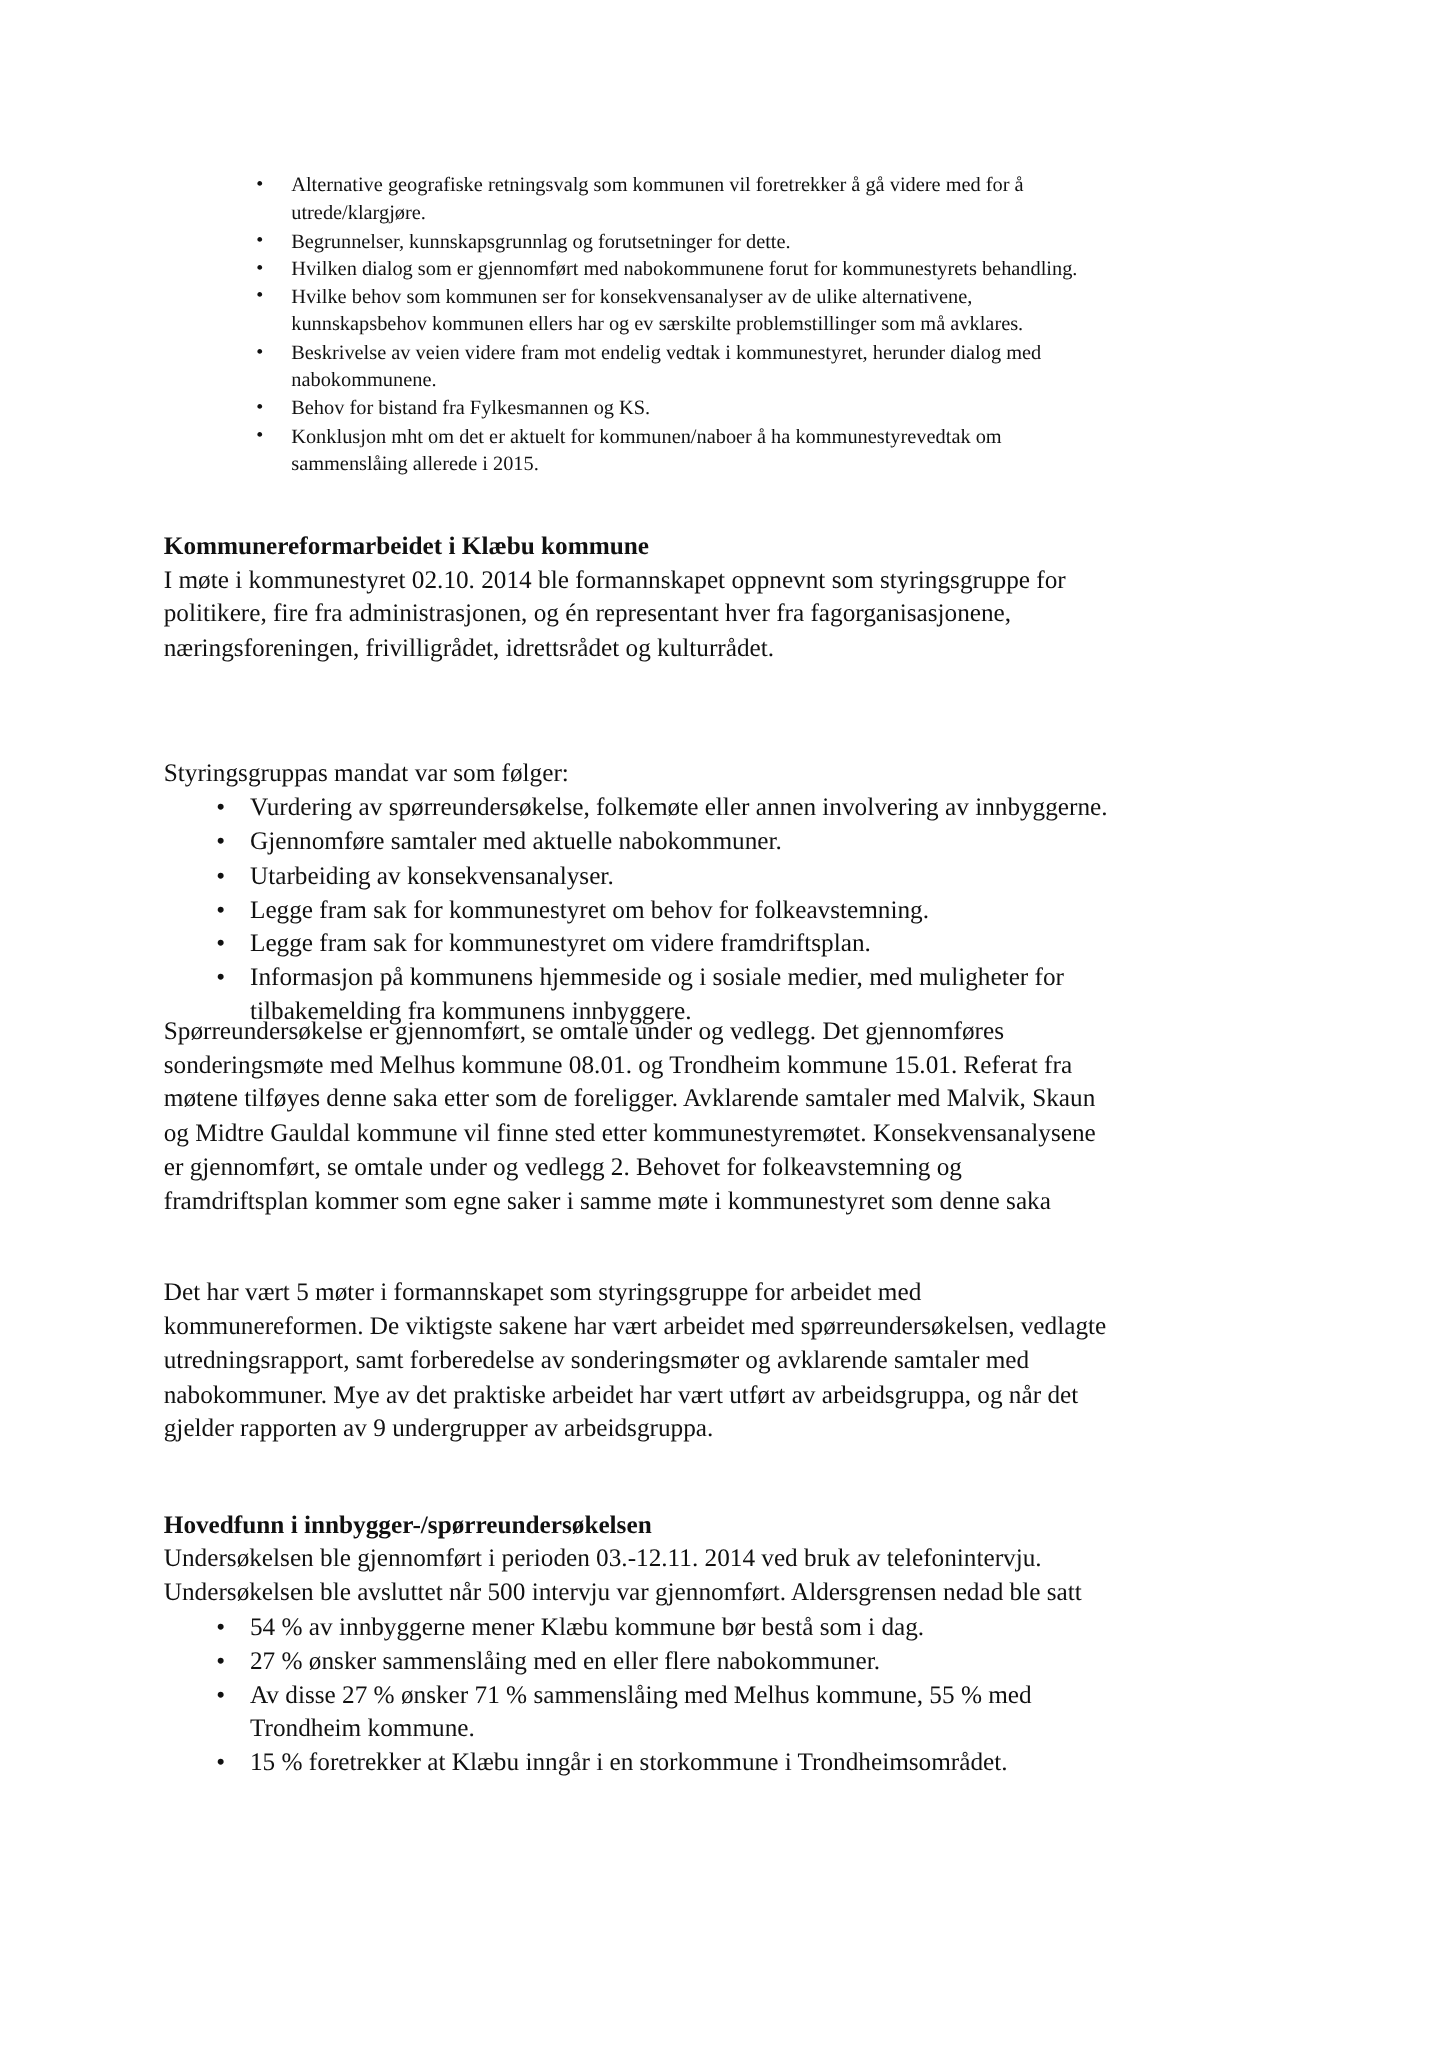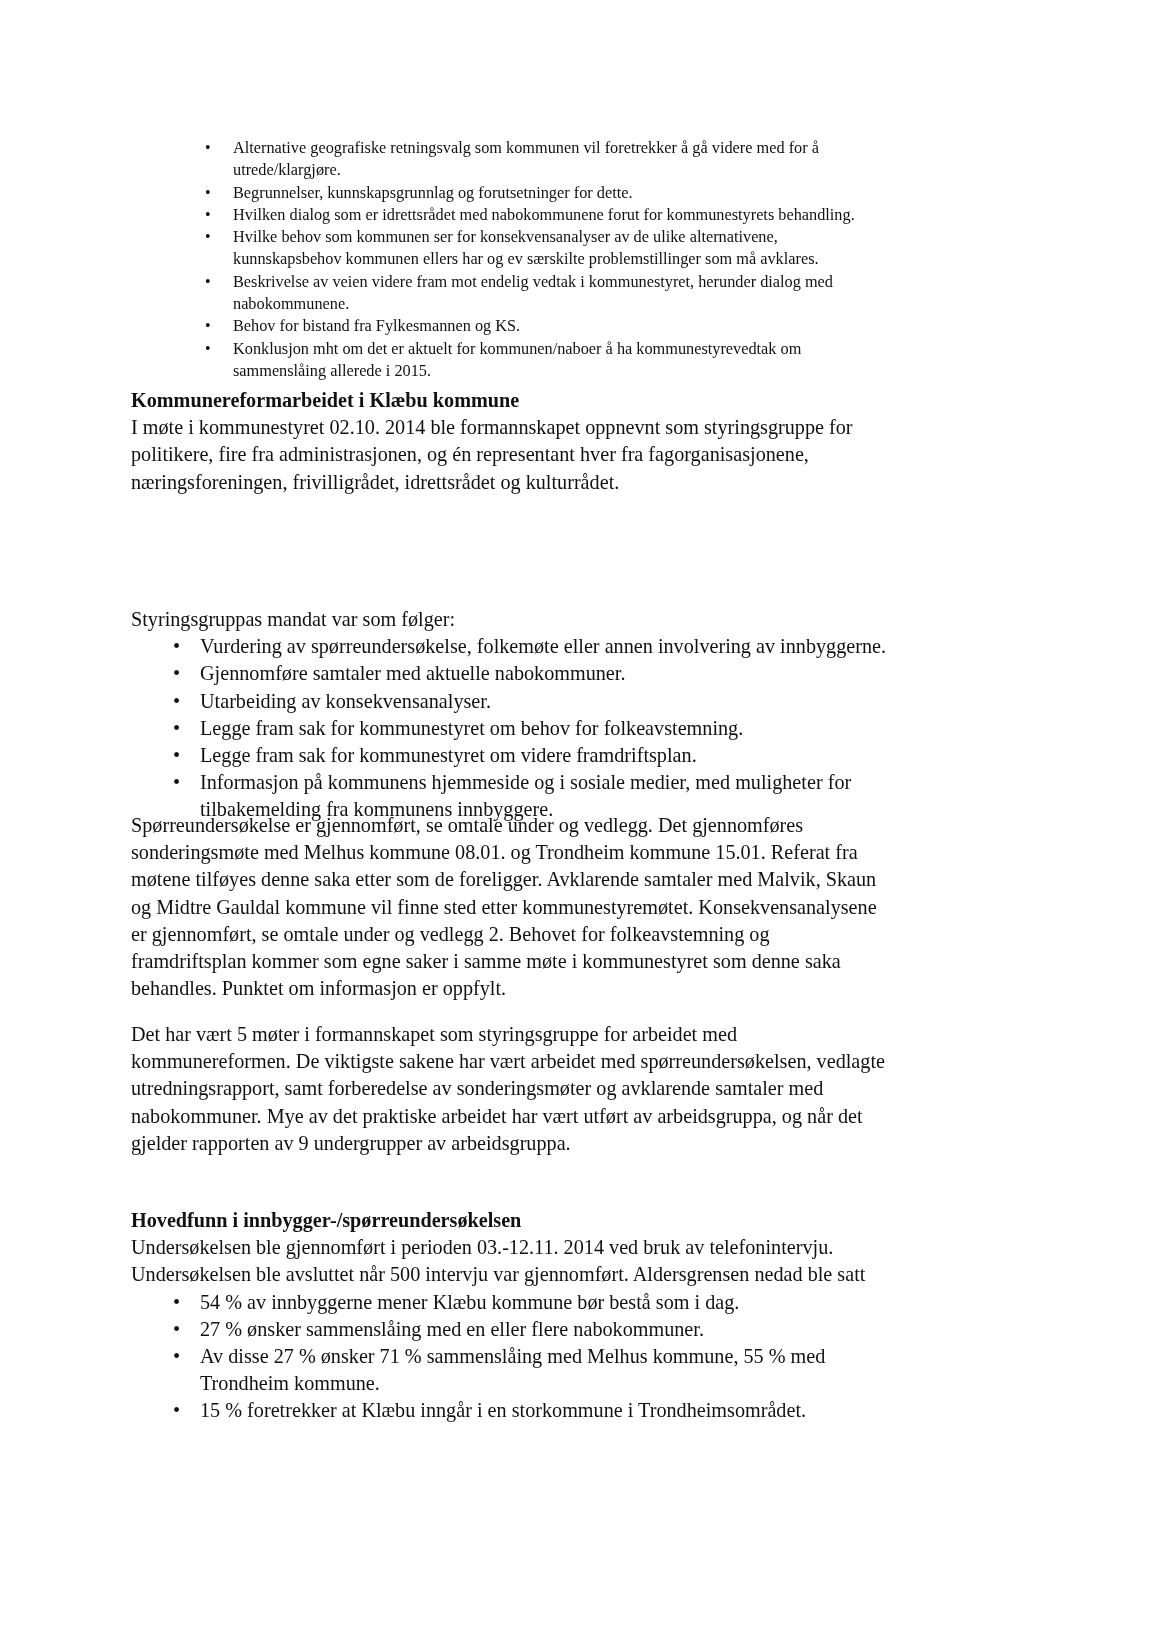--- a/index.html
+++ b/index.html
@@ -88,21 +88,21 @@
       <span class="bullet">•</span>
       <span class="line">Alternative geografiske retningsvalg som kommunen vil foretrekker å gå videre med for å</span>
       <span class="line">utrede/klargjøre.</span>
     </li>
     <li>
       <span class="bullet">•</span>
       <span class="line">Begrunnelser, kunnskapsgrunnlag og forutsetninger for dette.</span>
     </li>
     <li>
       <span class="bullet">•</span>
-      <span class="line">Hvilken dialog som er idrettsrådet med nabokommunene forut for kommunestyrets behandling.</span>
+      <span class="line">Hvilken dialog som er gjennomført med nabokommunene forut for kommunestyrets behandling.</span>
     </li>
     <li>
       <span class="bullet">•</span>
       <span class="line">Hvilke behov som kommunen ser for konsekvensanalyser av de ulike alternativene,</span>
       <span class="line">kunnskapsbehov kommunen ellers har og ev særskilte problemstillinger som må avklares.</span>
     </li>
     <li>
       <span class="bullet">•</span>
       <span class="line">Beskrivelse av veien videre fram mot endelig vedtak i kommunestyret, herunder dialog med</span>
       <span class="line">nabokommunene.</span>
@@ -111,21 +111,21 @@
       <span class="bullet">•</span>
       <span class="line">Behov for bistand fra Fylkesmannen og KS.</span>
     </li>
     <li>
       <span class="bullet">•</span>
       <span class="line">Konklusjon mht om det er aktuelt for kommunen/naboer å ha kommunestyrevedtak om</span>
       <span class="line">sammenslåing allerede i 2015.</span>
     </li>
   </ul>
 
-  <div class="block" style="top:387px;">
+  <div class="block" style="top:424px;">
     <h2 class="heading">Kommunereformarbeidet i Klæbu kommune</h2>
     <p>
       <span class="line">I møte i kommunestyret 02.10. 2014 ble formannskapet oppnevnt som styringsgruppe for</span>
       <span class="line">politikere, fire fra administrasjonen, og én representant hver fra fagorganisasjonene,</span>
       <span class="line">næringsforeningen, frivilligrådet, idrettsrådet og kulturrådet.</span>
     </p>
   </div>
 
   <div class="block" style="top:565px;margin-top:41px;">
     <p>Styringsgruppas mandat var som følger:</p>
@@ -159,21 +159,20 @@
   </div>
 
   <div class="block" style="top:812px;">
     <p>
       <span class="line">Spørreundersøkelse er gjennomført, se omtale under og vedlegg. Det gjennomføres</span>
       <span class="line">sonderingsmøte med Melhus kommune 08.01. og Trondheim kommune 15.01. Referat fra</span>
       <span class="line">møtene tilføyes denne saka etter som de foreligger. Avklarende samtaler med Malvik, Skaun</span>
       <span class="line">og Midtre Gauldal kommune vil finne sted etter kommunestyremøtet. Konsekvensanalysene</span>
       <span class="line">er gjennomført, se omtale under og vedlegg 2. Behovet for folkeavstemning og</span>
       <span class="line">framdriftsplan kommer som egne saker i samme møte i kommunestyret som denne saka</span>
-      <span class="line">behandles. Punktet om informasjon er oppfylt.</span>
     </p>
   </div>
 
   <div class="block" style="top:1021px;">
     <p>
       <span class="line">Det har vært 5 møter i formannskapet som styringsgruppe for arbeidet med</span>
       <span class="line">kommunereformen. De viktigste sakene har vært arbeidet med spørreundersøkelsen, vedlagte</span>
       <span class="line">utredningsrapport, samt forberedelse av sonderingsmøter og avklarende samtaler med</span>
       <span class="line">nabokommuner. Mye av det praktiske arbeidet har vært utført av arbeidsgruppa, og når det</span>
       <span class="line">gjelder rapporten av 9 undergrupper av arbeidsgruppa.</span>

